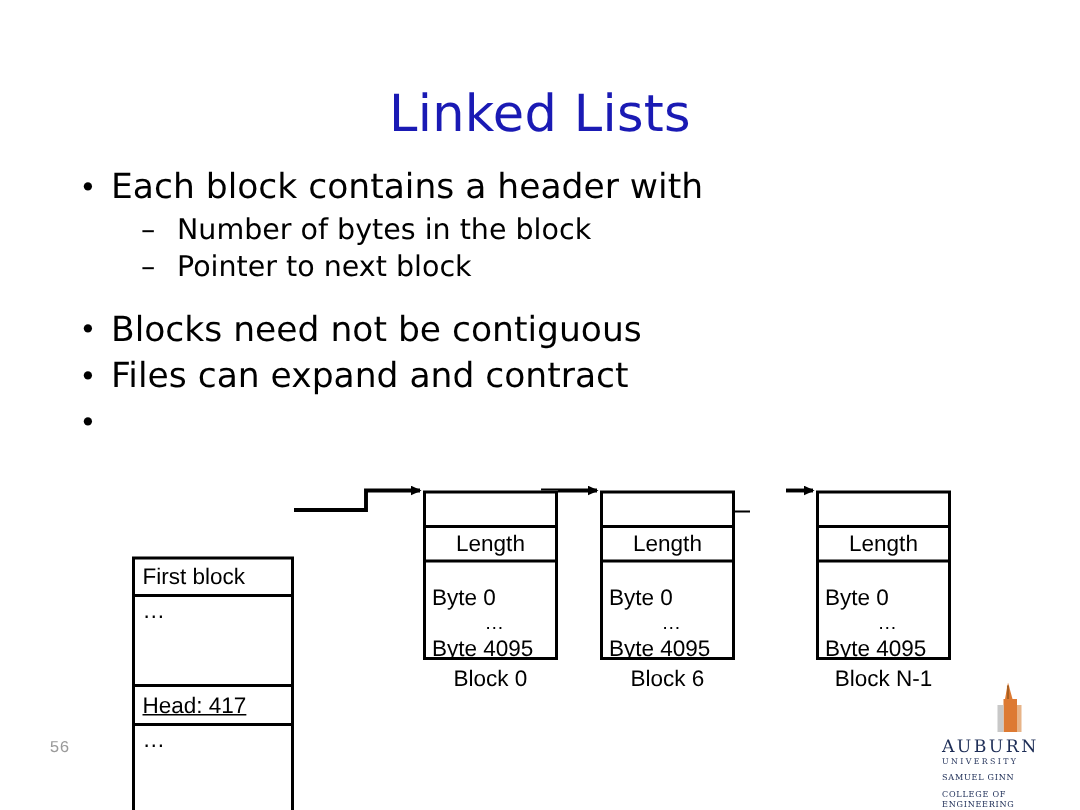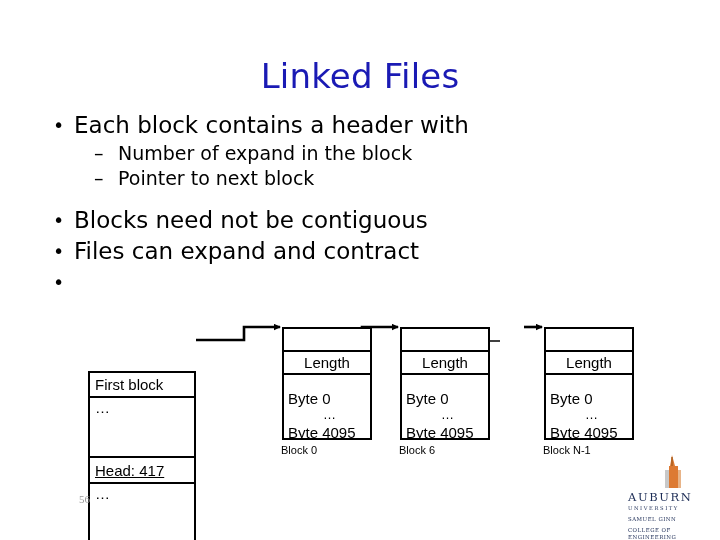--- a/index.html
+++ b/index.html
@@ -145,22 +145,23 @@
   }
 
   #block-0 { left: 282px; }
   #block-1 { left: 400px; }
   #block-n { left: 544px; }
 
   .block-label {
     position: absolute;
     top: 444px;
     width: 92px;
+    text-align: center;
     font-family: "Liberation Sans", sans-serif;
-    font-size: 11px;
+    font-size: 15px;
     color: #000000;
     white-space: nowrap;
   }
   #label-block-0 { left: 281px; }
   #label-block-1 { left: 399px; }
   #label-block-n { left: 543px; }
 
   
   .connectors {
     position: absolute;
@@ -168,24 +169,23 @@
     top: 300px;
     width: 720px;
     height: 120px;
   }
 
   
   .slide-number {
     position: absolute;
     left: 33px;
     top: 493px;
-    font-family: Liberation Serif, serif;
+    font-family: Liberation Mono, monospace;
     font-size: 11px;
     color: #9a9a9a;
-    margin-left: 46px;
   }
 
   
   .logo {
     position: absolute;
     left: 628px;
     top: 455px;
     width: 88px;
     height: 82px;
     text-align: left;
@@ -218,32 +218,32 @@
     color: #1d2d56;
     line-height: 7px;
     margin-top: 4px;
   }
 </style>
 </head>
 <body>
 
 <div class="slide">
 
-  <div class="slide-title">Linked Files</div>
+  <div class="slide-title">Linked Lists</div>
 
   <div class="body-area">
 
     <div class="bullet-l1">
       <span class="marker">•</span>
       <span>Each block contains a header with</span>
     </div>
 
     <div class="bullet-l2">
       <span class="marker">–</span>
-      <span>Number of expand in the block</span>
+      <span>Number of bytes in the block</span>
     </div>
 
     <div class="bullet-l2">
       <span class="marker">–</span>
       <span>Pointer to next block</span>
     </div>
 
     <div class="gap-after-sub"></div>
 
     <div class="bullet-l1">

